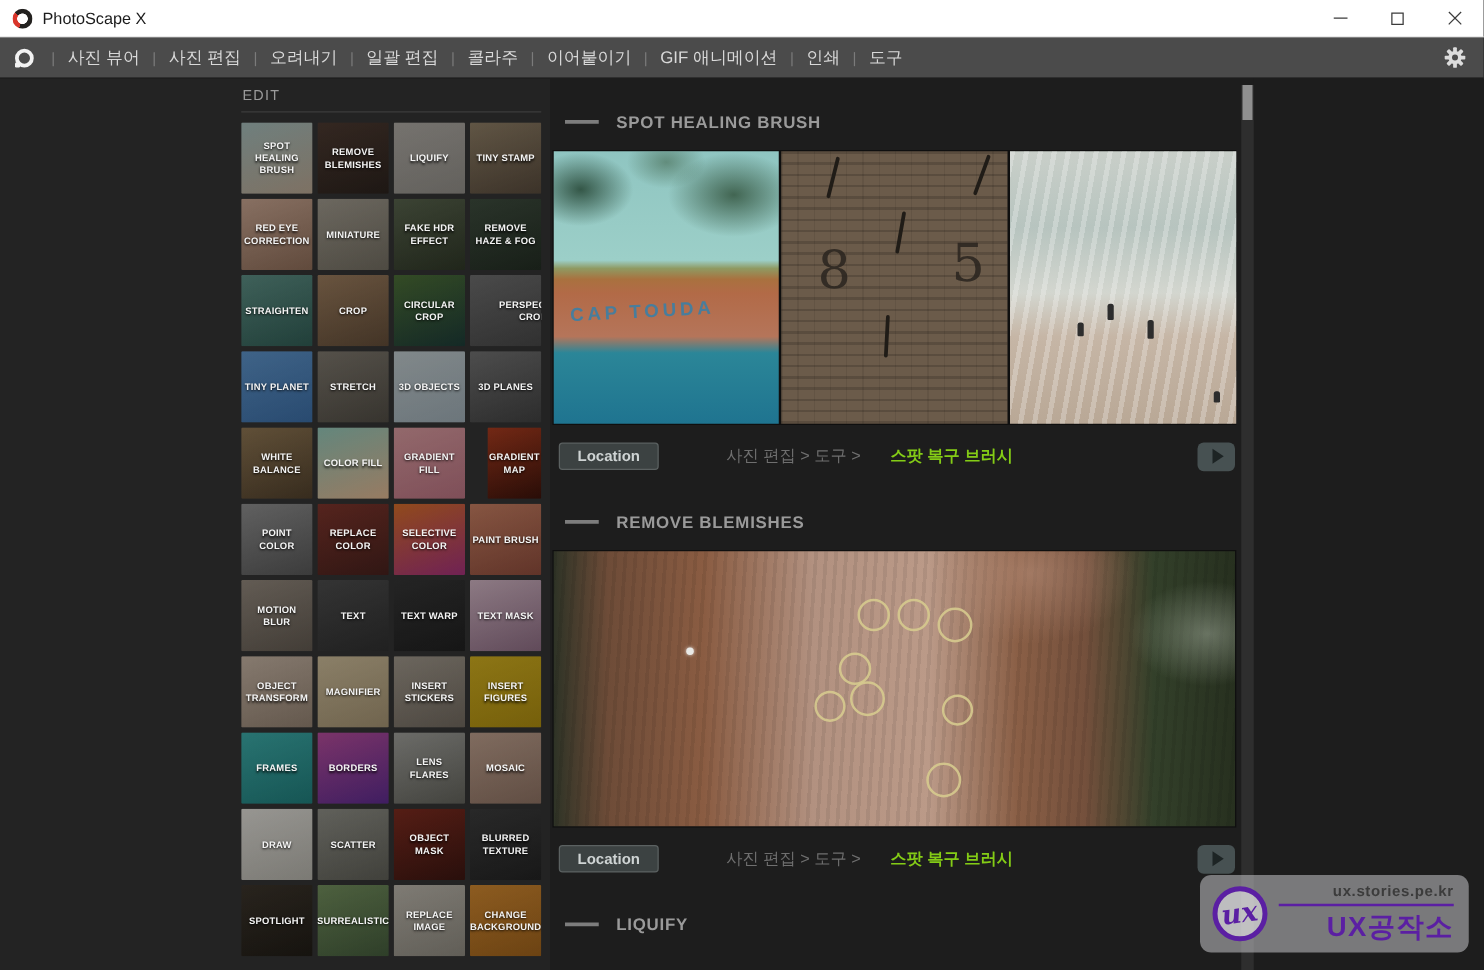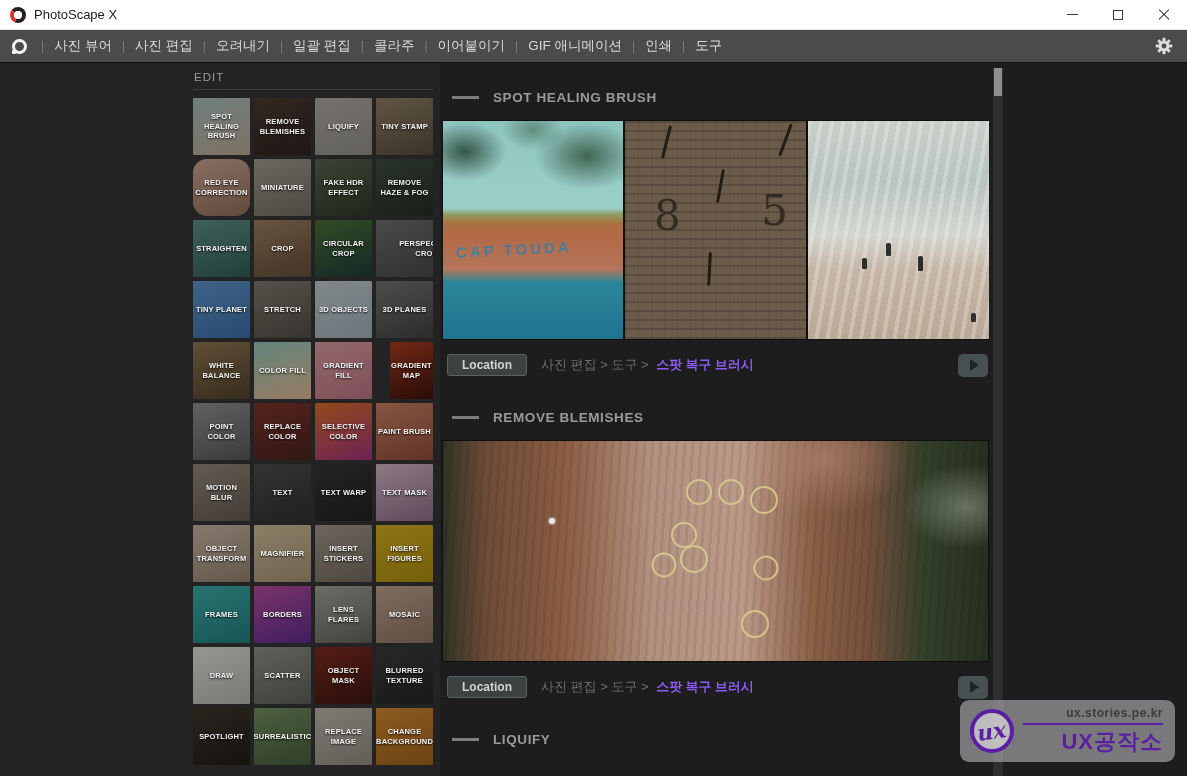--- a/index.html
+++ b/index.html
@@ -97,26 +97,26 @@
     background:
       radial-gradient(90px 60px at 96% 30%, rgba(220,230,215,.35), transparent 70%),
       radial-gradient(120px 80px at 70% 8%, rgba(190,150,130,.5), transparent 70%),
       repeating-linear-gradient(94deg, rgba(0,0,0,.07) 0 3px, transparent 3px 8px); }
   .ear-stud { position:absolute; left:19.5%; top:35%; width:6px; height:6px;
     background:#e9e9e6; border-radius:50%; box-shadow:0 0 3px rgba(255,255,255,.8); }
   .blem-circle { position:absolute; border:2px solid #d6ca8e; border-radius:50%;
     transform:translate(-50%,-50%); opacity:.9; }
 
   
-  .loc-row { display:flex; align-items:center; margin-top:14px; height:24px; }
+  .loc-row { display:flex; align-items:center; margin-top:14px; height:24px;gap:40px; }
   .loc-btn { background:#3c4242; border:1px solid #5b6161; border-radius:3px;
     color:#ced3d3; font-size:12px; font-weight:bold; padding:3px 14px; margin-left:4px; cursor:pointer; }
   .crumbs { margin-left:14px; font-size:13px; }
   .crumb-prefix { color:#6f6f6f; }
-  .crumb-current { color:#8b5cf6; font-weight:bold; margin-left:4px;font-family:Liberation Serif, serif; }
+  .crumb-current { color:#84cc16; font-weight:bold; margin-left:20px; }
   .play-btn { margin-left:auto; width:30px; height:23px; background:#475152; border-radius:5px;
     display:flex; align-items:center; justify-content:center; cursor:pointer; }
   .play-tri { width:0; height:0; border-left:9px solid #1d2424;
     border-top:6px solid transparent; border-bottom:6px solid transparent; margin-left:2px; }
 
   
   .scrollbar { position:absolute; top:5px; right:0; width:10px; height:708px; background:#2e2e2e; }
   .scroll-thumb { position:absolute; top:0; left:1px; width:8px; height:28px; background:#8f8f8f; }
 
   
@@ -198,21 +198,21 @@
         </div>
         <div class="tool-tile" style="background: linear-gradient(rgba(0, 0, 0, 0.3), rgba(0, 0, 0, 0.3)), linear-gradient(160deg, rgb(74, 56, 47), rgb(42, 33, 28));">
           <span>REMOVE BLEMISHES</span>
         </div>
         <div class="tool-tile" style="background: linear-gradient(rgba(0, 0, 0, 0.3), rgba(0, 0, 0, 0.3)), linear-gradient(160deg, rgb(168, 164, 158), rgb(141, 138, 132));">
           <span>LIQUIFY</span>
         </div>
         <div class="tool-tile" style="background: linear-gradient(rgba(0, 0, 0, 0.3), rgba(0, 0, 0, 0.3)), linear-gradient(160deg, rgb(138, 122, 98), rgb(85, 72, 58));">
           <span>TINY STAMP</span>
         </div>
-        <div class="tool-tile" style="background: linear-gradient(rgba(0, 0, 0, 0.3), rgba(0, 0, 0, 0.3)), linear-gradient(160deg, rgb(194, 160, 140), rgb(138, 106, 86)); border-radius: 14px;">
+        <div class="tool-tile" style="background: linear-gradient(rgba(0, 0, 0, 0.3), rgba(0, 0, 0, 0.3)), linear-gradient(160deg, rgb(194, 160, 140), rgb(138, 106, 86));">
           <span>RED EYE CORRECTION</span>
         </div>
         <div class="tool-tile" style="background: linear-gradient(rgba(0, 0, 0, 0.3), rgba(0, 0, 0, 0.3)), linear-gradient(160deg, rgb(154, 148, 136), rgb(111, 106, 94));">
           <span>MINIATURE</span>
         </div>
         <div class="tool-tile" style="background: linear-gradient(rgba(0, 0, 0, 0.3), rgba(0, 0, 0, 0.3)), linear-gradient(160deg, rgb(85, 96, 74), rgb(46, 54, 38));">
           <span>FAKE HDR EFFECT</span>
         </div>
         <div class="tool-tile" style="background: linear-gradient(rgba(0, 0, 0, 0.3), rgba(0, 0, 0, 0.3)), linear-gradient(160deg, rgb(60, 74, 60), rgb(34, 44, 34));">
           <span>REMOVE HAZE &amp; FOG</span>

